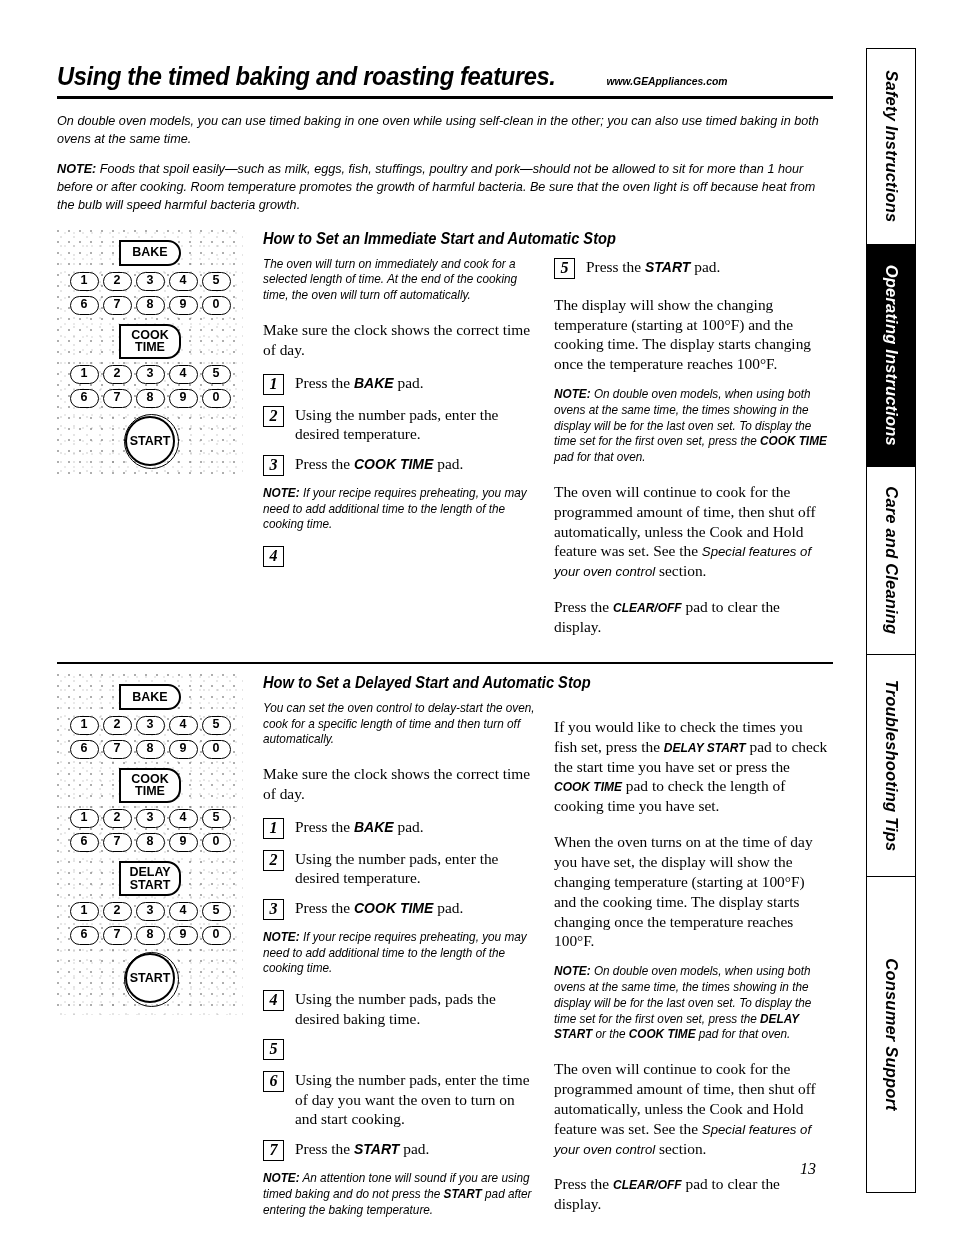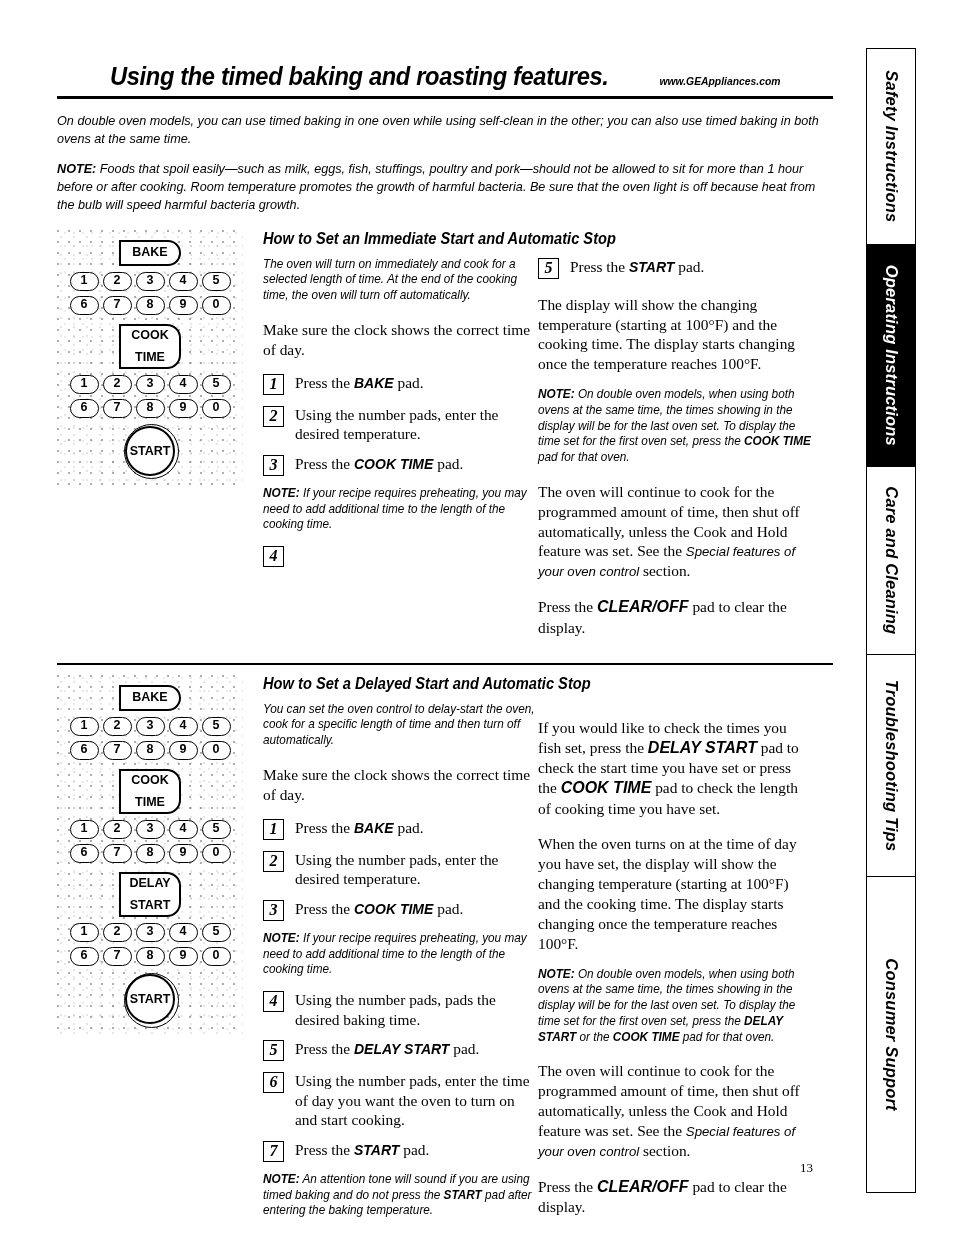--- a/index.html
+++ b/index.html
@@ -27,21 +27,21 @@
     position: absolute;
     left: 57px;
     top: 62px;
     width: 776px;
   }
 
   
   .header-row {
     display: flex;
     align-items: baseline;
-    justify-content: center;
+    justify-content: flex-start;
   }
   .page-title {
     font-family: "Liberation Sans", sans-serif;
     font-weight: bold;
     font-style: italic;
     font-size: 25.5px;
     letter-spacing: -0.4px;
     transform: scaleX(0.93);
     transform-origin: left bottom;
     white-space: nowrap;
@@ -99,38 +99,38 @@
     font-weight: bold;
     font-style: italic;
     font-size: 15.6px;
     transform: scaleX(0.94);
     transform-origin: left top;
     white-space: nowrap;
     margin-bottom: 9px;
   }
   .cols {
     display: flex;
-    gap: 0;
+    gap: 16px;
   }
   .col {
     width: 275px;
   }
 
   
   .serif-p {
     font-family: "Liberation Serif", serif;
     font-size: 15.4px;
     line-height: 1.29;
     margin: 16px 0 13px 0;
   }
   .serif-p b {
     font-family: "Liberation Sans", sans-serif;
     font-weight: bold;
     font-style: italic;
-    font-size: 16px;
+    font-size: 12px;
   }
   .serif-p i.italicsans {
     font-family: "Liberation Sans", sans-serif;
     font-style: italic;
     font-size: 13.2px;
   }
   .ital-p {
     font-family: "Liberation Sans", sans-serif;
     font-style: italic;
     font-size: 12.4px;
@@ -242,21 +242,21 @@
     line-height: 12.6px;
     text-align: center;
     display: flex;
     flex-direction: column;
     align-items: center;
     justify-content: center;
     box-sizing: border-box;
     padding: 3px 0;
   }
   .fnpad.tall { min-height: 34px; }
-  .fnpad.gap-top { margin-top: 9px; gap: 10px; }
+  .fnpad.gap-top { margin-top: 9px; }
   .startpad {
     margin: 8px auto 0 auto;
     width: 50px;
     height: 50px;
     border: 2px solid #000;
     border-radius: 50%;
     background: #fff;
     font-family: "Liberation Sans", sans-serif;
     font-weight: bold;
     font-size: 12.5px;
@@ -309,21 +309,22 @@
     transform: scale(0.97);
     letter-spacing: 0.2px;
   }
 
   
   .page-num {
     position: absolute;
     left: 800px;
     top: 1160px;
     font-family: "Liberation Serif", serif;
-    font-size: 13px;
+    font-style: italic;
+    font-size: 16px;
   }
 </style>
 </head>
 <body>
 
 <div class="page">
 
   <div class="content">
 
     <div class="header-row">
@@ -526,21 +527,20 @@
 
               <div class="note-p"><b class="lbl">NOTE:</b><span> If your recipe requires preheating, you may need to add additional time to the length of the cooking time.</span></div>
 
               <div class="step">
                 <div class="step-num">4</div>
                 <div class="step-txt">Using the number pads, pads the desired baking time.</div>
               </div>
 
               <div class="step">
                 <div class="step-num">5</div>
-                <div class="step-txt"><span>Press the </span><b>DELAY START</b><span> pad.</span></div>
               </div>
 
               <div class="step">
                 <div class="step-num">6</div>
                 <div class="step-txt">Using the number pads, enter the time of day you want the oven to turn on and start cooking.</div>
               </div>
 
               <div class="step">
                 <div class="step-num">7</div>
                 <div class="step-txt"><span>Press the </span><b>START</b><span> pad.</span></div>

